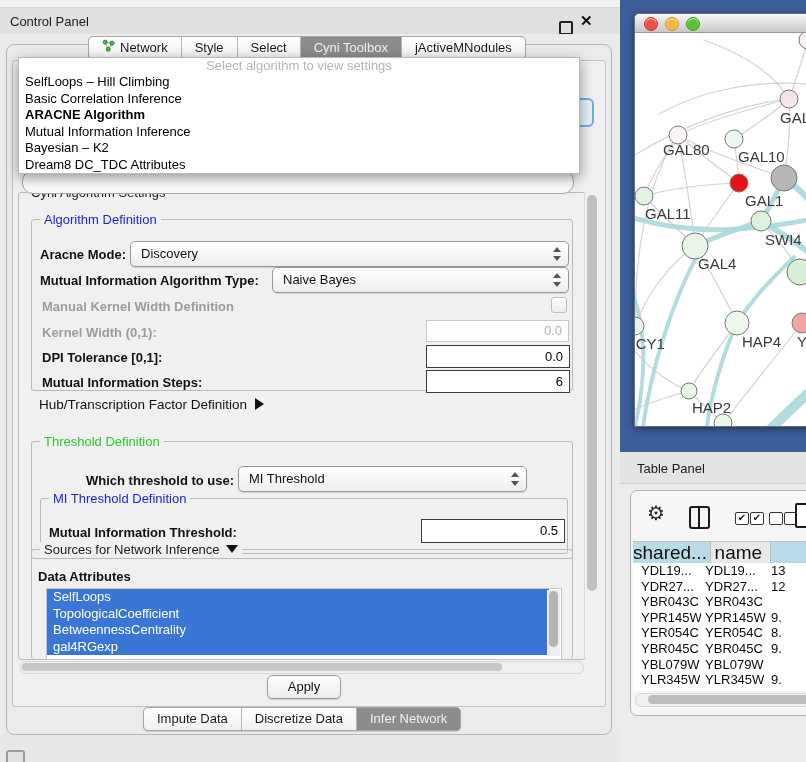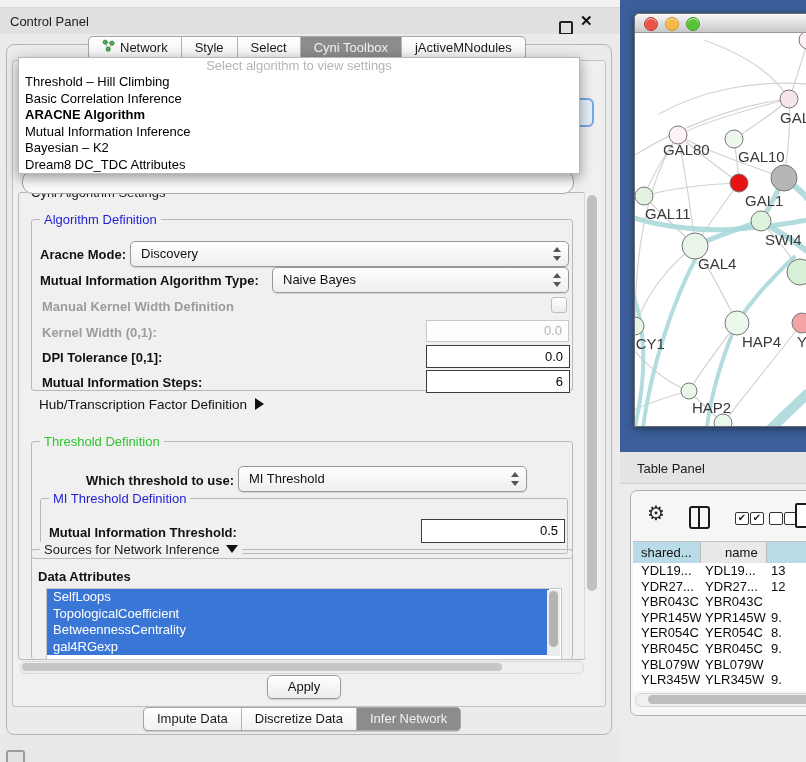--- a/index.html
+++ b/index.html
@@ -110,21 +110,21 @@
   #table-panel-title{position:absolute;left:17px;top:9px;font-size:13px;color:#1c1c1c;}
   #table-window{position:absolute;left:10px;top:38px;width:190px;height:224px;background:#f6f6f6;
                 border:1px solid #b2b2b2;border-radius:7px;}
   #gear-icon{position:absolute;left:16px;top:12px;font-size:20px;color:#2a2a2a;line-height:20px;}
   #cols-icon{position:absolute;left:58px;top:15px;width:17px;height:19px;border:2px solid #1a1a1a;border-radius:3px;}
   #cols-icon::after{content:"";position:absolute;left:7px;top:0;width:2px;height:19px;background:#1a1a1a;}
   .cb{position:absolute;top:21px;width:12px;height:11px;border:1.5px solid #333;border-radius:2px;
       font-size:10px;line-height:10px;text-align:center;color:#222;background:#fff;}
   #doc-icon{position:absolute;left:164px;top:12px;width:18px;height:21px;border:2px solid #1a1a1a;border-radius:2px;background:#fff;}
   #tbl-header{position:absolute;left:2px;top:50px;width:186px;height:22px;display:flex;border-top:1px solid #c2c2c2;border-bottom:1px solid #9e9e9e;}
-  .th{font-size:13px;line-height:21px;text-align:right;padding-right:8px;box-sizing:border-box;border-right:1px solid #bcbcbc;color:#111;}
+  .th{font-size:19px;line-height:21px;text-align:right;padding-right:8px;box-sizing:border-box;border-right:1px solid #bcbcbc;color:#111;}
   #tbl-rows{position:absolute;left:2px;top:72px;width:186px;height:128px;background:#ffffff;overflow:hidden;}
   .trow{display:flex;height:15.6px;}
   .td{font-size:13px;line-height:15.6px;box-sizing:border-box;white-space:nowrap;overflow:hidden;color:#0a0a0a;}
   #tbl-hscroll{position:absolute;left:4px;top:202px;width:180px;height:12px;background:#f0f0f0;
                border:1px solid #d5d5d5;border-radius:6px;}
   #tbl-hthumb{position:absolute;left:12px;top:1px;width:166px;height:9px;background:#bdbdbd;border-radius:5px;}
 
   #mini-icon{left:6px;top:750px;width:15px;height:14px;border:2px solid #9b9b9b;border-radius:3px;background:#e2e2e2;}
 </style>
 </head>
@@ -164,21 +164,21 @@
       <span>jActiveMNodules</span>
     </div>
   </div>
 
 <div class="abs" id="bg-focus-btn"></div>
 <div class="abs" id="bg-combo"></div>
 
 <div class="abs" id="dropdown">
   <div id="dd-placeholder">Select algorithm to view settings</div>
   <div id="dd-items">
-      <div class="dd-item">Threshold – Hill Climbing</div>
+      <div class="dd-item">SelfLoops – Hill Climbing</div>
       <div class="dd-item">Basic Correlation Inference</div>
       <div class="dd-item bold">ARACNE Algorithm</div>
       <div class="dd-item">Mutual Information Inference</div>
       <div class="dd-item">Bayesian – K2</div>
       <div class="dd-item">Dream8 DC_TDC Attributes</div>
     </div>
 </div>
 
 <div class="fieldset" id="fs-cyni" style="left:18px;top:192px;width:566px;height:466px;">
   <span class="legend black" style="background:#f0f0f0;">Cyni Algorithm Settings</span>

